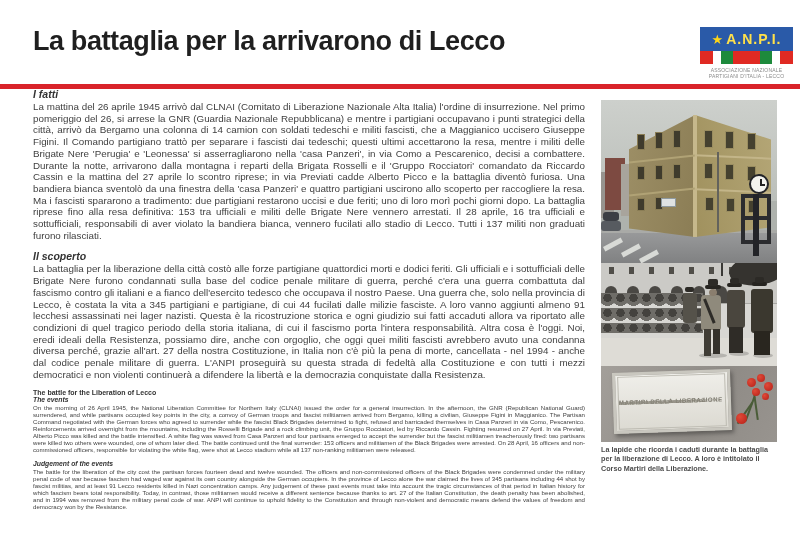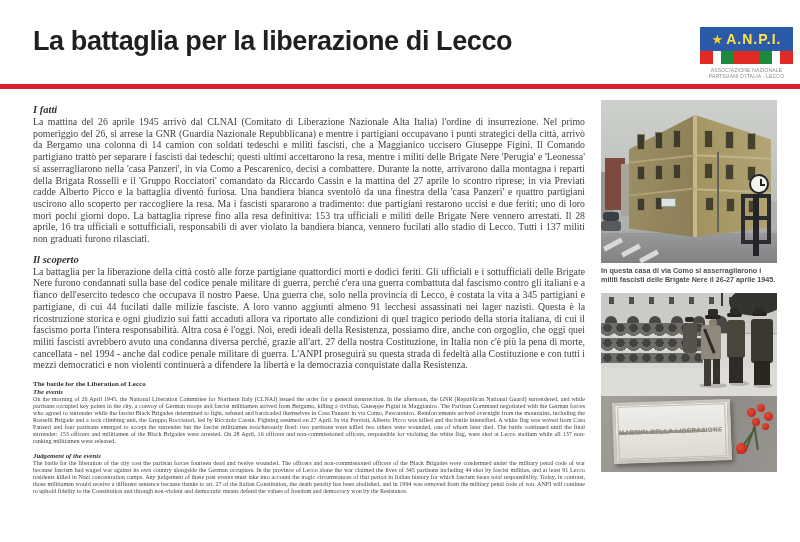--- a/index.html
+++ b/index.html
@@ -12,21 +12,21 @@
   .logo-top{background:#2a5aa8;height:24px;display:flex;align-items:center;justify-content:center;gap:3px;}
   .logo-star{color:#ffd617;font-size:13px;line-height:1;}
   .logo-acronym{color:#ffe14a;font-weight:bold;font-size:14px;letter-spacing:1px;}
   .logo-band{height:13px;display:flex;}
   .logo-band span{height:100%;}
   .st-r{background:#e02a23;}.st-w{background:#ffffff;}.st-g{background:#1d8a3c;}
   .s1{width:14%;}.s2{width:9%;}.s3{width:12%;}.s4{width:30%;}.s5{width:12%;}.s6{width:9%;}.s7{width:14%;}
   .logo-caption{margin-top:3px;font-size:5px;line-height:6px;color:#8a8a8a;letter-spacing:.2px;}
   .rule{position:absolute;left:0;top:84px;width:800px;height:5px;background:#d9232a;}
   
-  .col-main{position:absolute;left:33px;top:104px;width:552px;font-family:Liberation Serif, serif;}
+  .col-main{position:absolute;left:33px;top:88px;width:552px;}
   .sec-head{font-size:10.5px;font-weight:bold;font-style:italic;color:#333;margin:0 0 1px 0;}
   .para-it{font-size:9.8px;line-height:11.7px;text-align:justify;margin:0 0 9px 0;color:#3f3f3f;}
   .en-block{margin-top:5px;}
   .en-title{font-size:7px;font-weight:bold;color:#333;margin:0;}
   .en-head{font-size:6.8px;font-weight:bold;font-style:italic;color:#333;margin:0 0 1px 0;}
   .para-en{font-size:6.1px;line-height:7px;text-align:justify;margin:0 0 7px 0;color:#424242;}
   
   .col-right{position:absolute;left:601px;top:100px;width:176px;}
   figure{margin:0;padding:0;}
   .caption{font-size:7.2px;line-height:9.3px;font-weight:bold;color:#4d4d4d;margin:3px 0 8px 0;}
@@ -95,21 +95,21 @@
   .p3-stem{width:2px;height:26px;background:#4a5c38;}
   .bloom{border-radius:50%;background:radial-gradient(circle at 35% 35%,#e04a38,#b51f17);}
   
   [data-interactable]{cursor:default;}
 </style>
 </head>
 <body>
 
 <div class="page" data-interactable="false">
 
-  <div class="title" data-interactable="false">La battaglia per la liberazione di Lecco</div>
+  <div class="title" data-interactable="false">La battaglia per la arrivarono di Lecco</div>
 
   <div class="logo" data-interactable="false">
     <div class="logo-top" data-interactable="false">
       <span class="logo-star" data-interactable="false">★</span>
       <span class="logo-acronym" data-interactable="false">A.N.P.I.</span>
     </div>
     <div class="logo-band" data-interactable="false">
       <span class="st-r s1"></span>
         <span class="st-w s2"></span>
         <span class="st-g s3"></span>
@@ -180,21 +180,20 @@
         <div class="p1-car1" data-interactable="false"></div>
         <div class="p1-car2" data-interactable="false"></div>
         <div class="p1-zebra" style="left:2px;top:142px;"></div>
         <div class="p1-zebra" style="left:20px;top:148px;"></div>
         <div class="p1-zebra" style="left:38px;top:154px;"></div>
         <div class="p1-clock-frame" data-interactable="false"></div>
         <div class="p1-clock-bar"></div>
         <div class="p1-clock-pole"></div>
         <div class="p1-clock-face" data-interactable="false"></div>
       </div>
-      <figcaption class="caption" data-interactable="false">In questa casa di via Como si asserragliarono i militi fascisti delle Brigate Nere il 26-27 aprile 1945.</figcaption>
     </figure>
 
     <figure data-interactable="false">
       <div class="ph ph2" data-interactable="false">
         <div class="p2-facade"></div>
         <div class="p2-win" style="left:8px;"></div>
           <div class="p2-win" style="left:28px;"></div>
         <div class="p2-win" style="left:48px;"></div>
           <div class="p2-win" style="left:68px;"></div>
         <div class="p2-win" style="left:88px;"></div>
@@ -251,16 +250,17 @@
         <div class="p3-stem" style="left:148px;top:30px;transform:rotate(20deg);" data-interactable="false"></div>
         <div class="p3-stem" style="left:154px;top:28px;transform:rotate(-8deg);" data-interactable="false"></div>
         <div class="p3-stem" style="left:143px;top:34px;transform:rotate(35deg);" data-interactable="false"></div>
         <div class="bloom" style="left:146px;top:12px;width:9px;height:9px;" data-interactable="false"></div>
         <div class="bloom" style="left:156px;top:8px;width:8px;height:8px;" data-interactable="false"></div>
         <div class="bloom" style="left:163px;top:16px;width:9px;height:9px;" data-interactable="false"></div>
         <div class="bloom" style="left:151px;top:22px;width:8px;height:8px;" data-interactable="false"></div>
         <div class="bloom" style="left:161px;top:27px;width:7px;height:7px;" data-interactable="false"></div>
         <div class="bloom" style="left:135px;top:47px;width:11px;height:11px;" data-interactable="false"></div>
       </div>
+      <figcaption class="caption" style="margin-bottom:0;" data-interactable="false">La lapide che ricorda i caduti durante la battaglia per la liberazione di Lecco. A loro è intitolato il Corso Martiri della Liberazione.</figcaption>
     </figure>
 
   </div>
 </div>
 
 </body></html>

